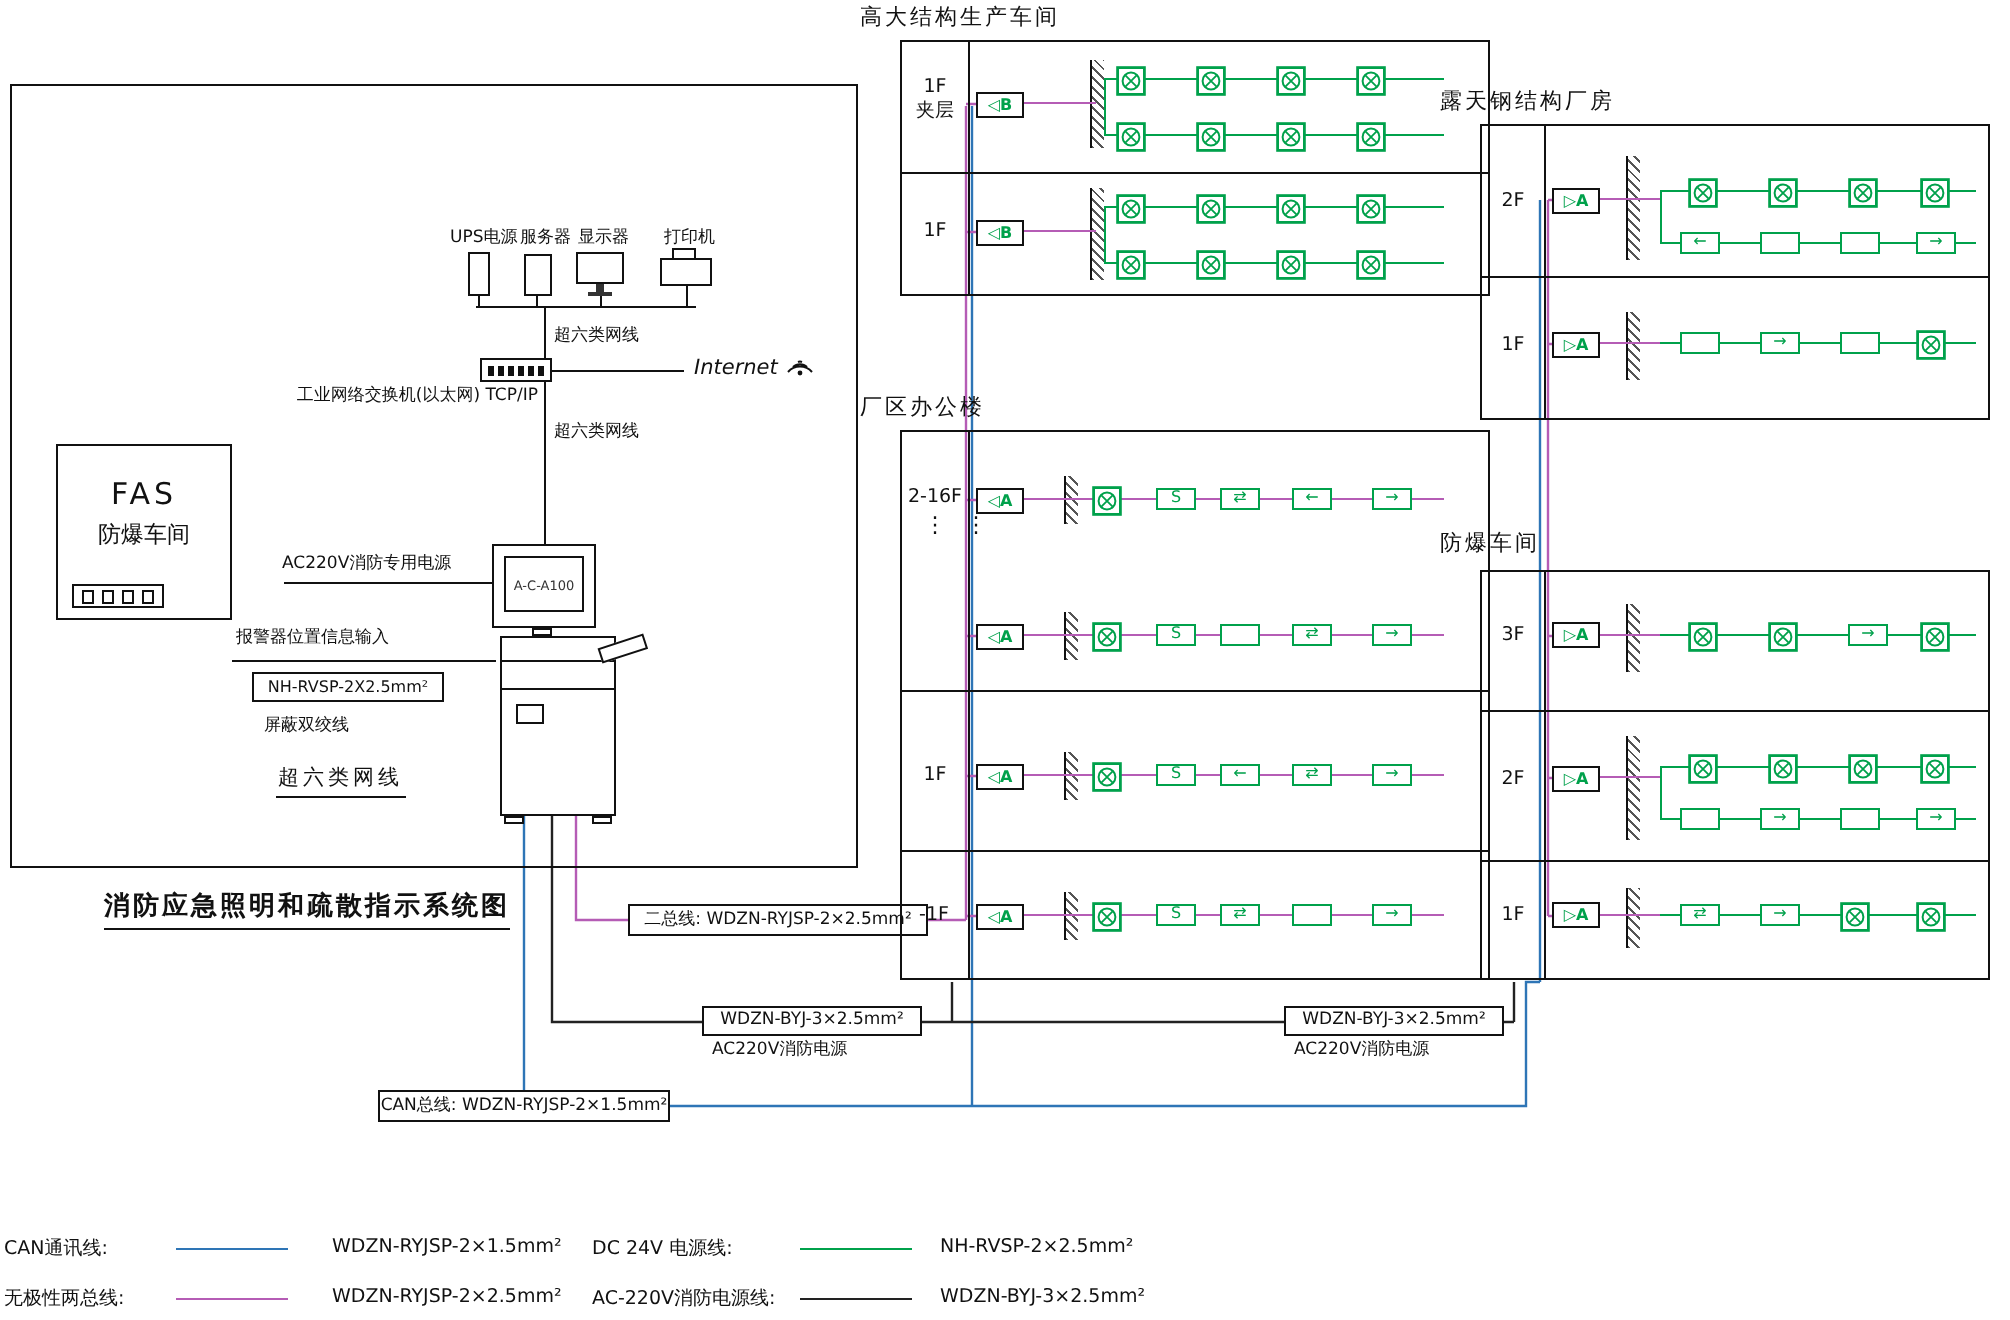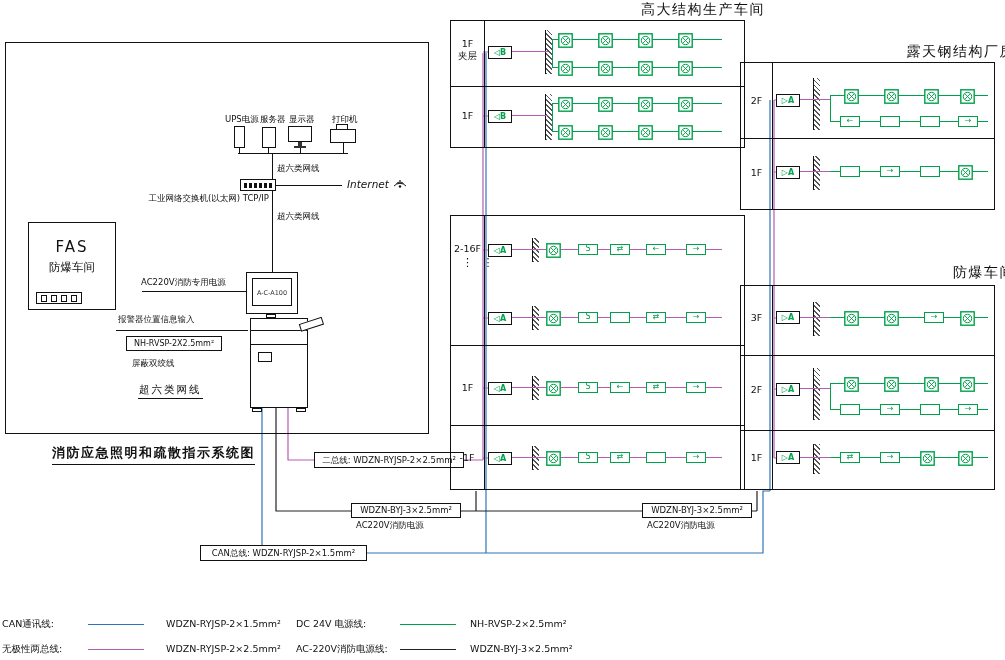--- a/index.html
+++ b/index.html
@@ -13,21 +13,21 @@
   .hline{position:absolute;height:0;border-top:1.2px solid #111;}
   .vline{position:absolute;width:0;border-left:1.2px solid #111;}
   .wall{position:absolute;width:7px;border-left:1.3px solid #111;box-sizing:border-box;
         background:repeating-linear-gradient(45deg,#555 0,#555 1px,transparent 1px,transparent 3.5px);}
   .dist-box{position:absolute;width:24px;height:13px;border:1px solid #111;background:#fff;color:#00A14B;
         font-size:8px;font-weight:bold;text-align:center;line-height:11px;box-sizing:border-box;}
   .dev-box{position:absolute;width:20px;height:11px;border:1.2px solid #00A14B;background:#fff;color:#00A14B;
         font-size:8px;line-height:8px;text-align:center;box-sizing:border-box;}
   .lamp{position:absolute;width:15px;height:15px;line-height:0;}
   .floor-label{position:absolute;font-size:9.5px;text-align:center;white-space:pre-line;line-height:1.25;}
-  .sec-title{position:absolute;font-size:14px;letter-spacing:1.5px;text-align:right;}
+  .sec-title{position:absolute;font-size:11px;letter-spacing:1.5px;text-align:left;}
   .cable-tag{position:absolute;border:1px solid #111;background:#fff;font-size:8.5px;text-align:center;box-sizing:border-box;}
   .legend-label{position:absolute;font-size:9.5px;white-space:nowrap;}
   .legend-line{position:absolute;width:56px;height:0;border-top:1.6px solid #111;}
   .icon{position:absolute;border:1.2px solid #111;box-sizing:border-box;background:#fff;}
   .underlined{border-bottom:1px solid #111;padding-bottom:2px;}
 </style>
 </head>
 <body>
 
 <div id="canvas">
@@ -114,21 +114,21 @@
   <div class="icon" style="left:252px;top:408px;width:10px;height:4px"></div>
   <div class="icon" style="left:296px;top:408px;width:10px;height:4px"></div>
 
   <div class="abs underlined" style="left:52px;top:444px;font-size:13px;font-weight:bold;letter-spacing:1.5px">消防应急照明和疏散指示系统图</div>
 
   <div class="cable-tag" style="left:314px;top:452px;width:150px;height:16px;line-height:14px">二总线: WDZN-RYJSP-2×2.5mm²</div>
   <div class="cable-tag" style="left:351px;top:503px;width:110px;height:15px;line-height:13px">WDZN-BYJ-3×2.5mm²</div>
   <div class="lbl" style="left:355px;top:520px">AC220V消防电源</div>
   <div class="cable-tag" style="left:642px;top:503px;width:110px;height:15px;line-height:13px">WDZN-BYJ-3×2.5mm²</div>
   <div class="lbl" style="left:646px;top:520px">AC220V消防电源</div>
-  <div class="cable-tag" style="left:200px;top:545px;width:167px;height:16px;line-height:14px">CAN总线: WDZN-RYJSP-2×1.5mm²</div>
+  <div class="cable-tag" style="left:189px;top:545px;width:146px;height:16px;line-height:14px">CAN总线: WDZN-RYJSP-2×1.5mm²</div>
 
   <div id="gen-root"></div>
 <div class="sec-title" style="left: 430px; top: 1px; width: 335px;">高大结构生产车间</div>
     <div style="left: 450px; top: 20px; width: 295px; height: 128px; border: 1px solid rgb(17, 17, 17); box-sizing: border-box; position: absolute;"></div>
     <div style="left: 450px; top: 20px; width: 35px; height: 128px; border-right: 1px solid rgb(17, 17, 17); box-sizing: border-box; position: absolute;"></div>
     <div class="hline" style="left: 450px; top: 86px; width: 295px;"></div>
     <div class="floor-label" style="left: 450px; top: 38px; width: 35px;">1F
 夹层</div>
     <div class="wall" style="left: 545px; top: 30px; height: 44px;"></div>
     <div style="position: absolute; left: 512px; top: 51px; width: 36px; height: 0px; border-top: 1.3px solid rgb(181, 92, 181);"></div>
@@ -216,20 +216,21 @@
         <rect x="0.8" y="0.8" width="13.4" height="13.4" fill="#fff" stroke="#00A14B" stroke-width="1.4"></rect>
         <circle cx="7.5" cy="7.5" r="4.2" fill="none" stroke="#00A14B" stroke-width="1"></circle>
         <path d="M4.7,4.7 L10.3,10.3 M10.3,4.7 L4.7,10.3" stroke="#00A14B" stroke-width="0.9"></path>
       </svg></div>
     <div class="lamp" style="left: 678px; top: 124.5px;"><svg width="15" height="15" viewBox="0 0 15 15">
         <rect x="0.8" y="0.8" width="13.4" height="13.4" fill="#fff" stroke="#00A14B" stroke-width="1.4"></rect>
         <circle cx="7.5" cy="7.5" r="4.2" fill="none" stroke="#00A14B" stroke-width="1"></circle>
         <path d="M4.7,4.7 L10.3,10.3 M10.3,4.7 L4.7,10.3" stroke="#00A14B" stroke-width="0.9"></path>
       </svg></div>
     <div class="dist-box" style="left: 488px; top: 110px;">◁B</div>
+    <div class="sec-title" style="left: 430px; top: 196px; width: 335px;">厂区办公楼</div>
     <div style="left: 450px; top: 215px; width: 295px; height: 275px; border: 1px solid rgb(17, 17, 17); box-sizing: border-box; position: absolute;"></div>
     <div style="left: 450px; top: 215px; width: 35px; height: 275px; border-right: 1px solid rgb(17, 17, 17); box-sizing: border-box; position: absolute;"></div>
     <div class="hline" style="left: 450px; top: 345px; width: 295px;"></div>
     <div class="hline" style="left: 450px; top: 425px; width: 295px;"></div>
     <div class="floor-label" style="left: 450px; top: 243px; width: 35px;">2-16F</div>
     <div class="floor-label" style="left: 450px; top: 256px; width: 35px; font-size: 11px;">⋮</div>
     <div class="floor-label" style="left: 482px; top: 256px; width: 12px; font-size: 11px;">⋮</div>
     <div class="wall" style="left: 532px; top: 238px; height: 24px;"></div>
     <div style="position: absolute; left: 512px; top: 249px; width: 210px; height: 0px; border-top: 1.3px solid rgb(181, 92, 181);"></div>
     <div class="lamp" style="left: 546px; top: 242.5px;"><svg width="15" height="15" viewBox="0 0 15 15">

